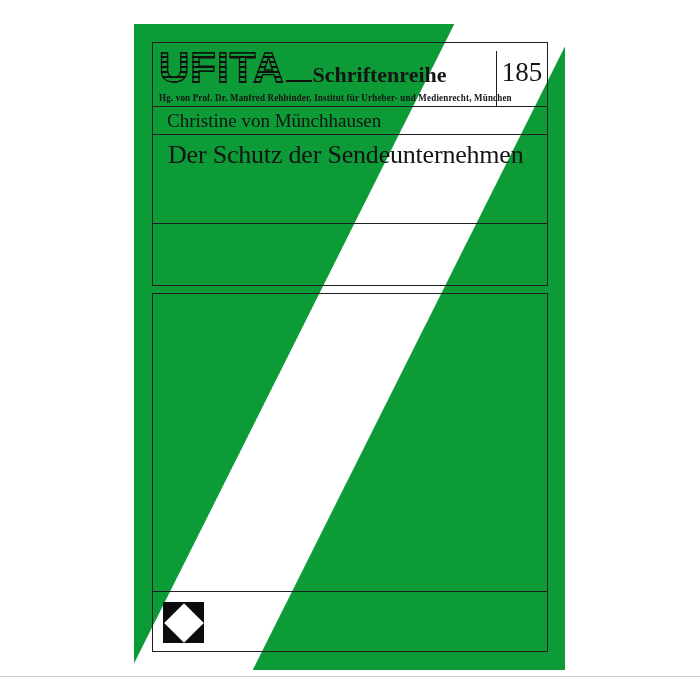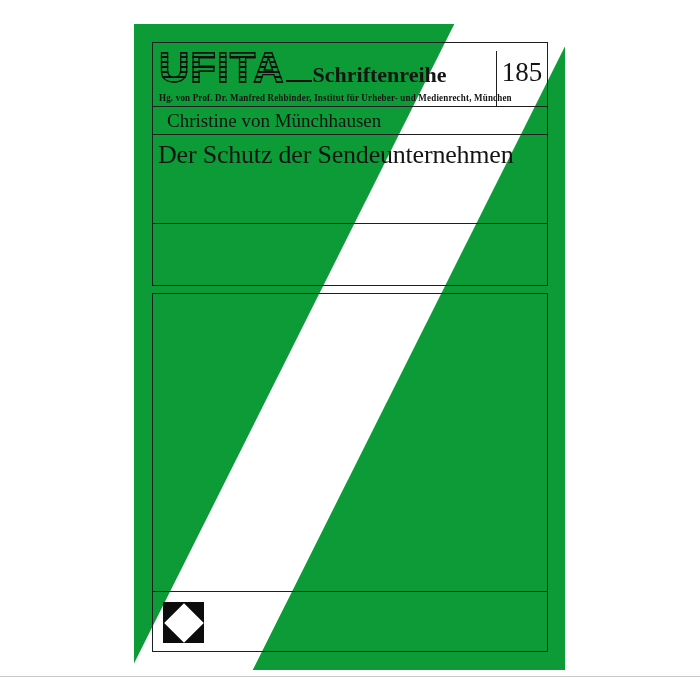--- a/index.html
+++ b/index.html
@@ -7,21 +7,21 @@
         font-family:"Liberation Serif","DejaVu Serif",serif;color:#141414;}
   .cover{position:absolute;left:134px;top:24px;width:431px;height:646px;
          background:#0c9b36;overflow:hidden;}
   .stripe{position:absolute;left:218px;top:326px;width:109px;height:1200px;
           background:#ffffff;transform:translate(-50%,-50%) rotate(26.6deg);z-index:1;}
   .box{position:absolute;left:18px;width:396px;border:1.5px solid #1f1f1f;
        box-sizing:border-box;background:transparent;z-index:2;}
   .header-box{top:18px;height:65px;}
   .author-box{top:82px;height:29px;display:flex;align-items:center;padding-left:14px;
               font-size:19px;}
-  .title-box{top:110px;height:90px;padding:5px 0 0 5px;font-size:26px;line-height:30px;
+  .title-box{top:110px;height:90px;padding:5px 0 0 15px;font-size:26px;line-height:30px;
              letter-spacing:-0.2px;}
   .title-line{white-space:nowrap;}
   .empty-box{top:199px;height:63px;}
   .big-box{top:269px;height:299px;}
   .publisher-box{top:567px;height:61px;}
   .ufita-row{position:absolute;left:6px;top:3px;display:flex;align-items:baseline;}
   .ufita{font-family:"Liberation Sans","DejaVu Sans",sans-serif;font-weight:700;
          font-size:42px;line-height:1.05;letter-spacing:1px;color:transparent;
          background:repeating-linear-gradient(to bottom,#101010 0 2px,transparent 2px 5px);
          -webkit-background-clip:text;background-clip:text;

